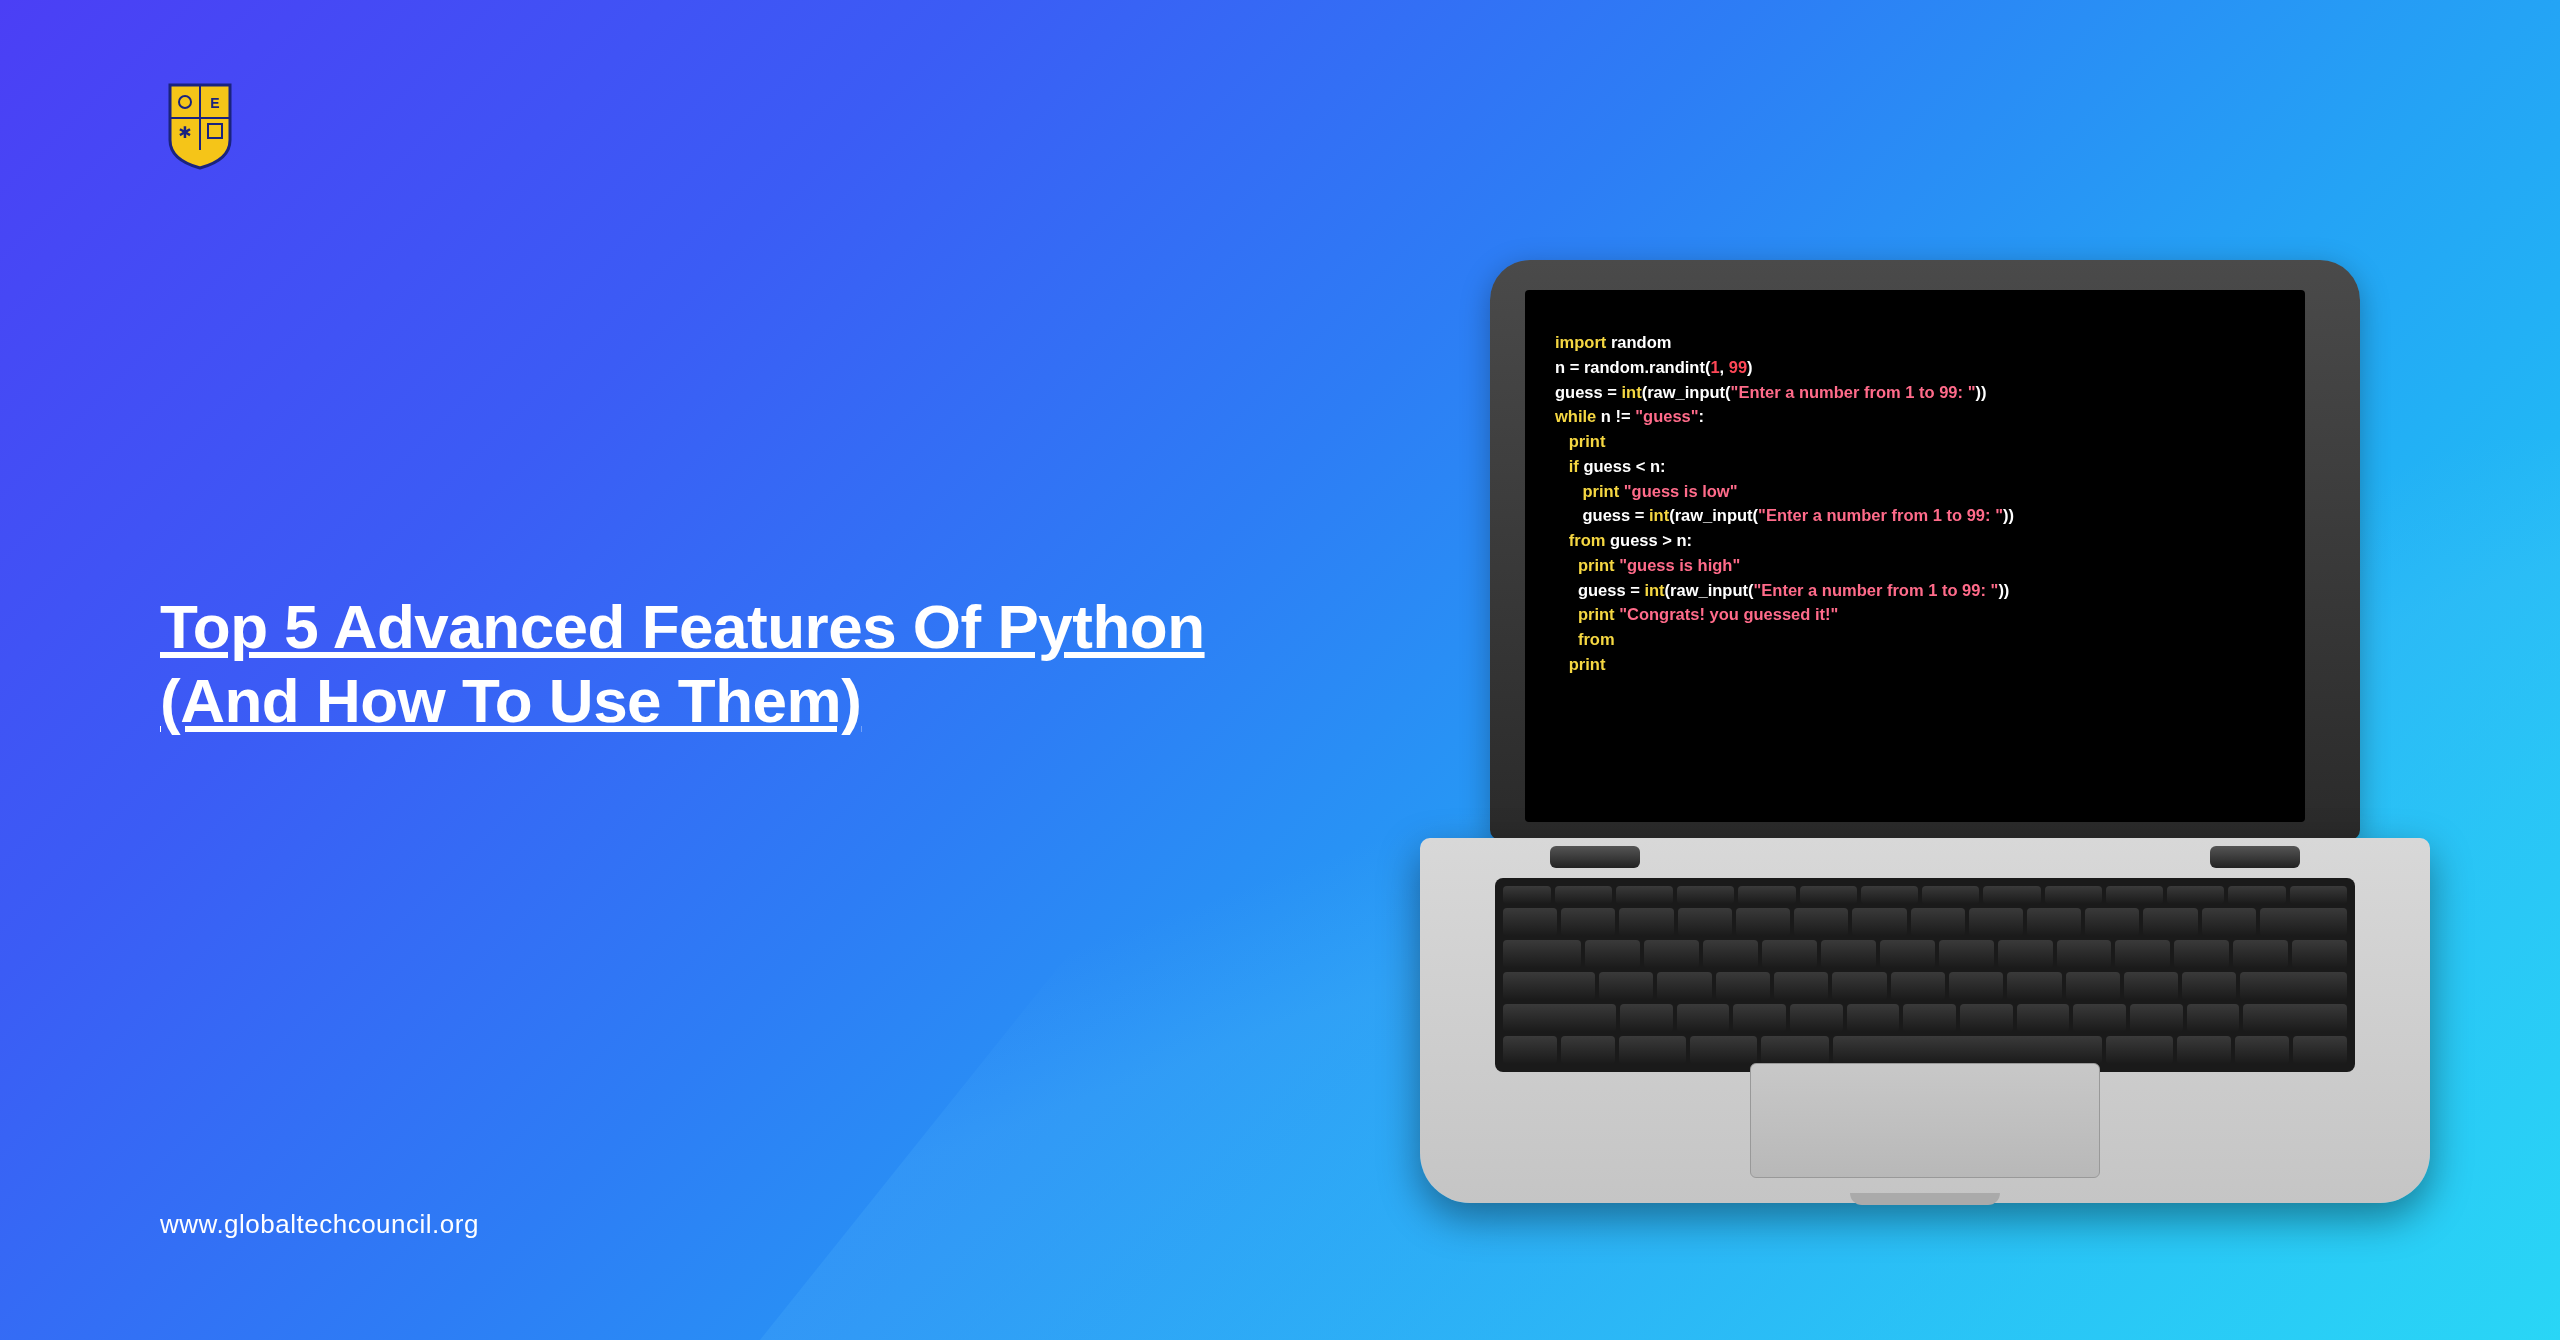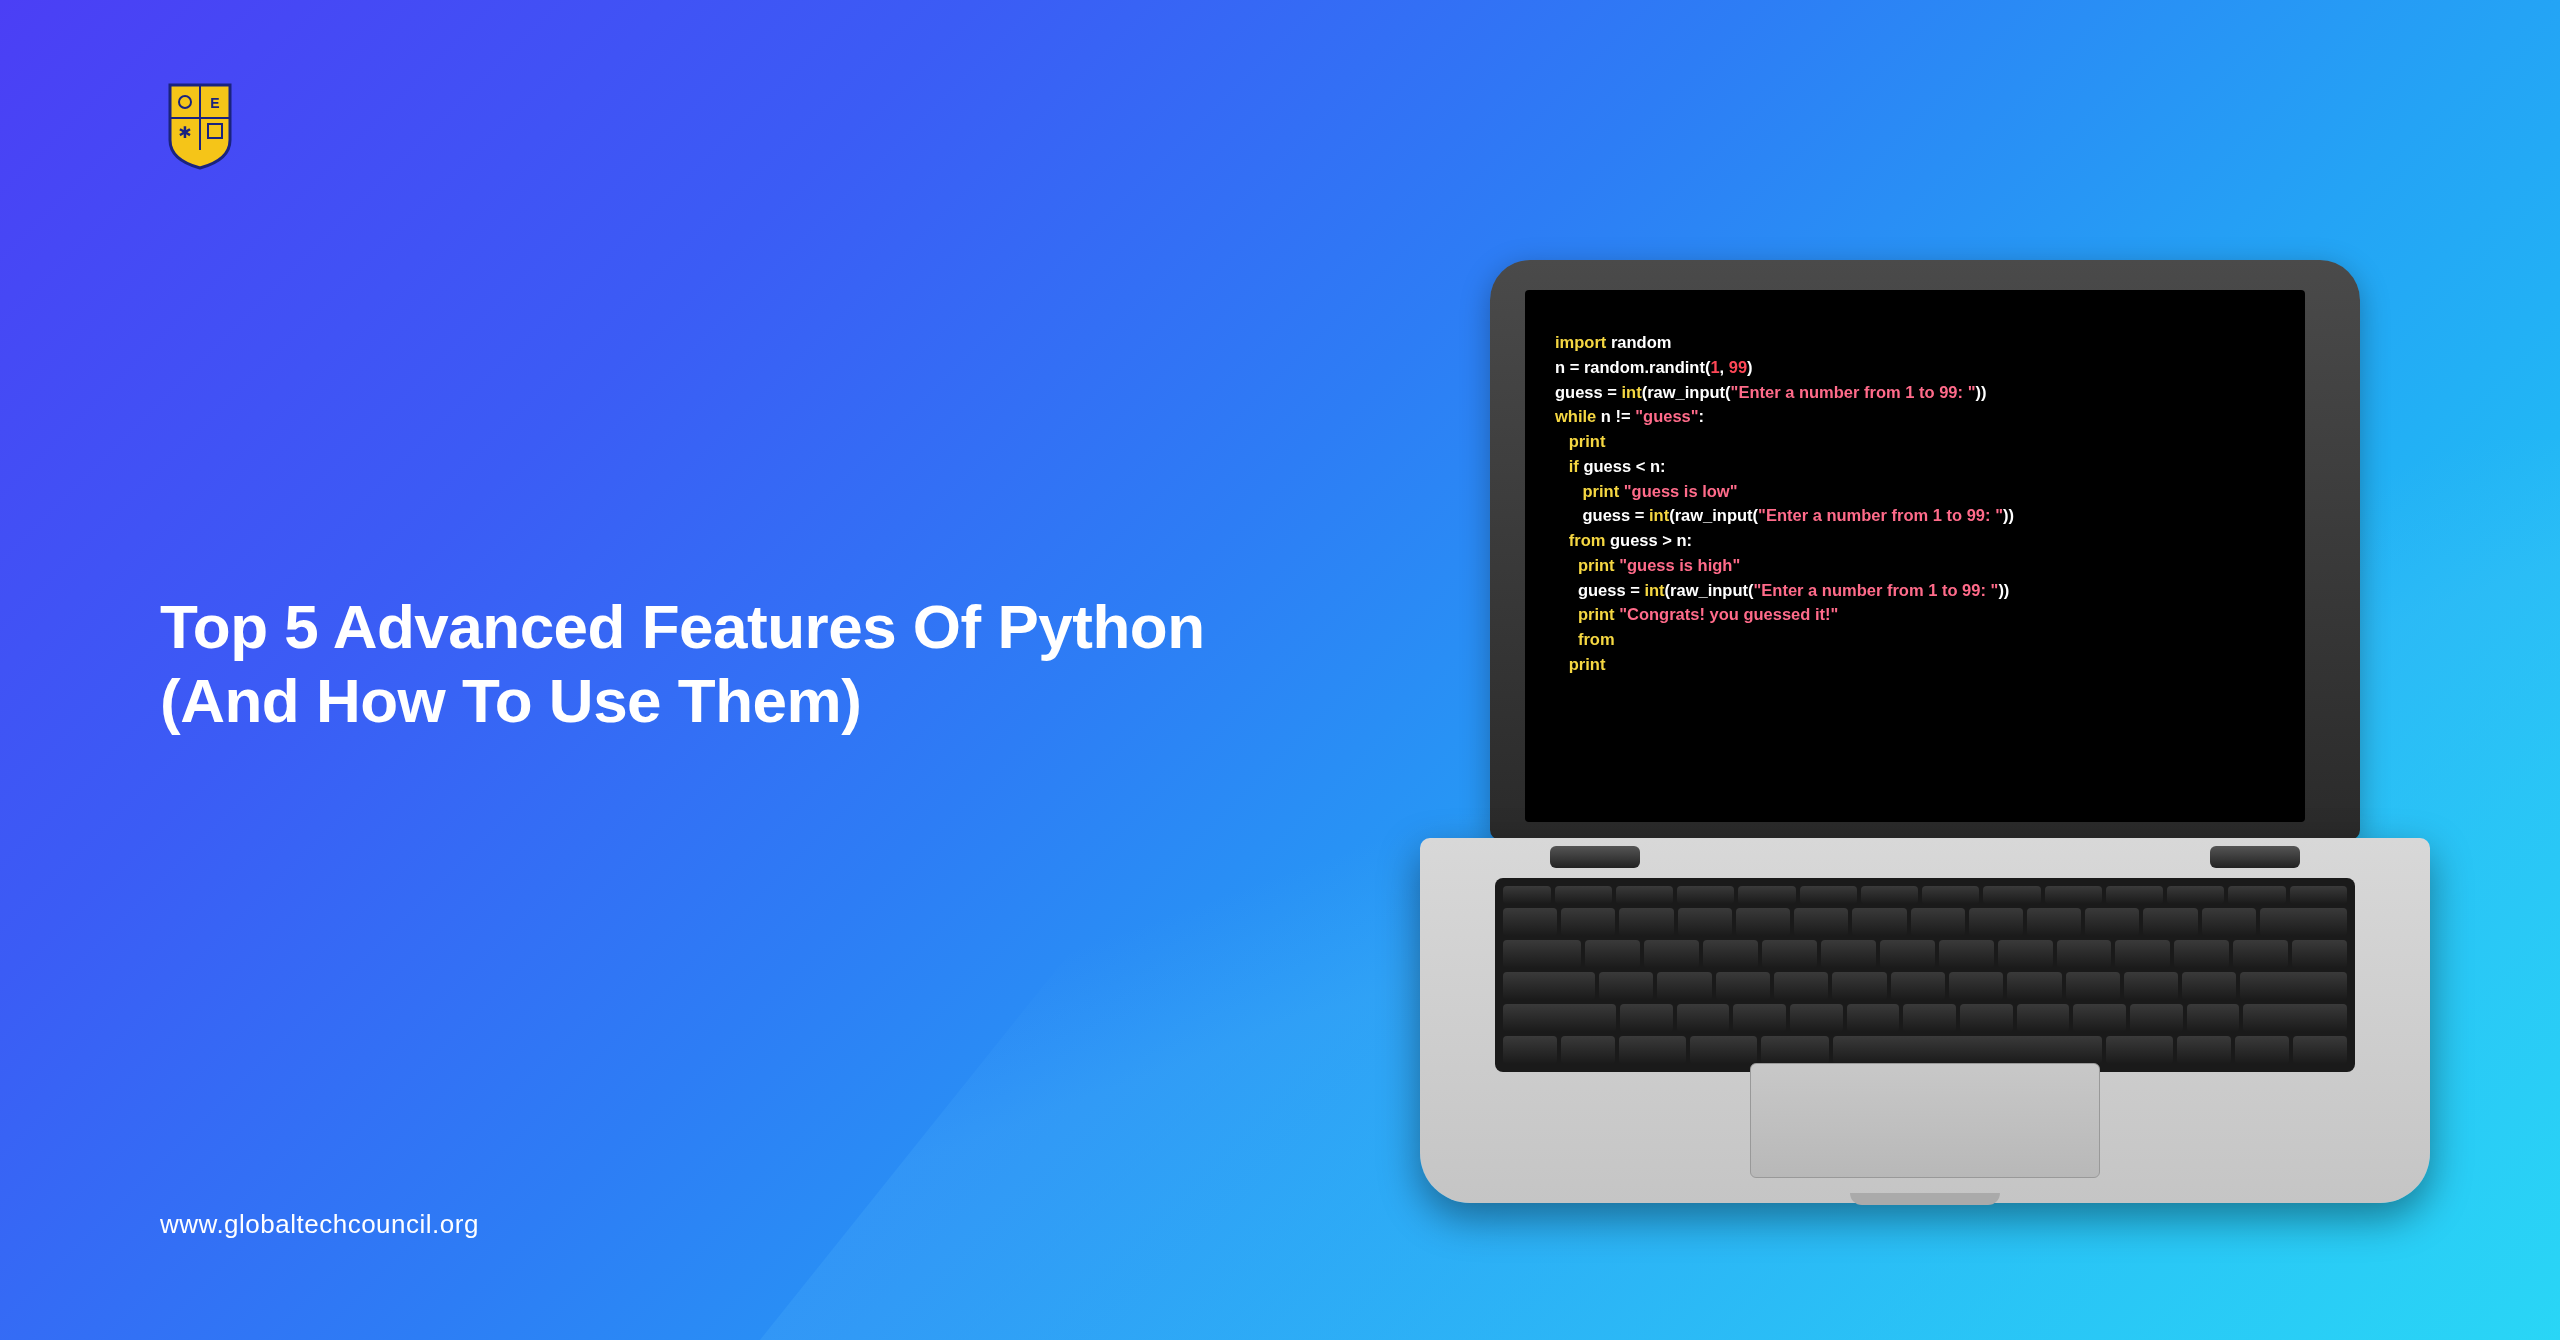--- a/index.html
+++ b/index.html
@@ -42,20 +42,21 @@
 .tm { font-size: 11px; vertical-align: super; font-weight: 400; margin-left: 2px; }
 .title-block {
   position: absolute;
   top: 590px;
   left: 160px;
   color: #fff;
   font-weight: 800;
   font-size: 62px;
   line-height: 1.2;
   letter-spacing: -0.5px;
+  text-decoration: underline;
 }
 .footer-url {
   position: absolute;
   bottom: 100px;
   left: 160px;
   color: #fff;
   font-size: 26px;
   font-weight: 400;
   letter-spacing: 0.5px;
 }

